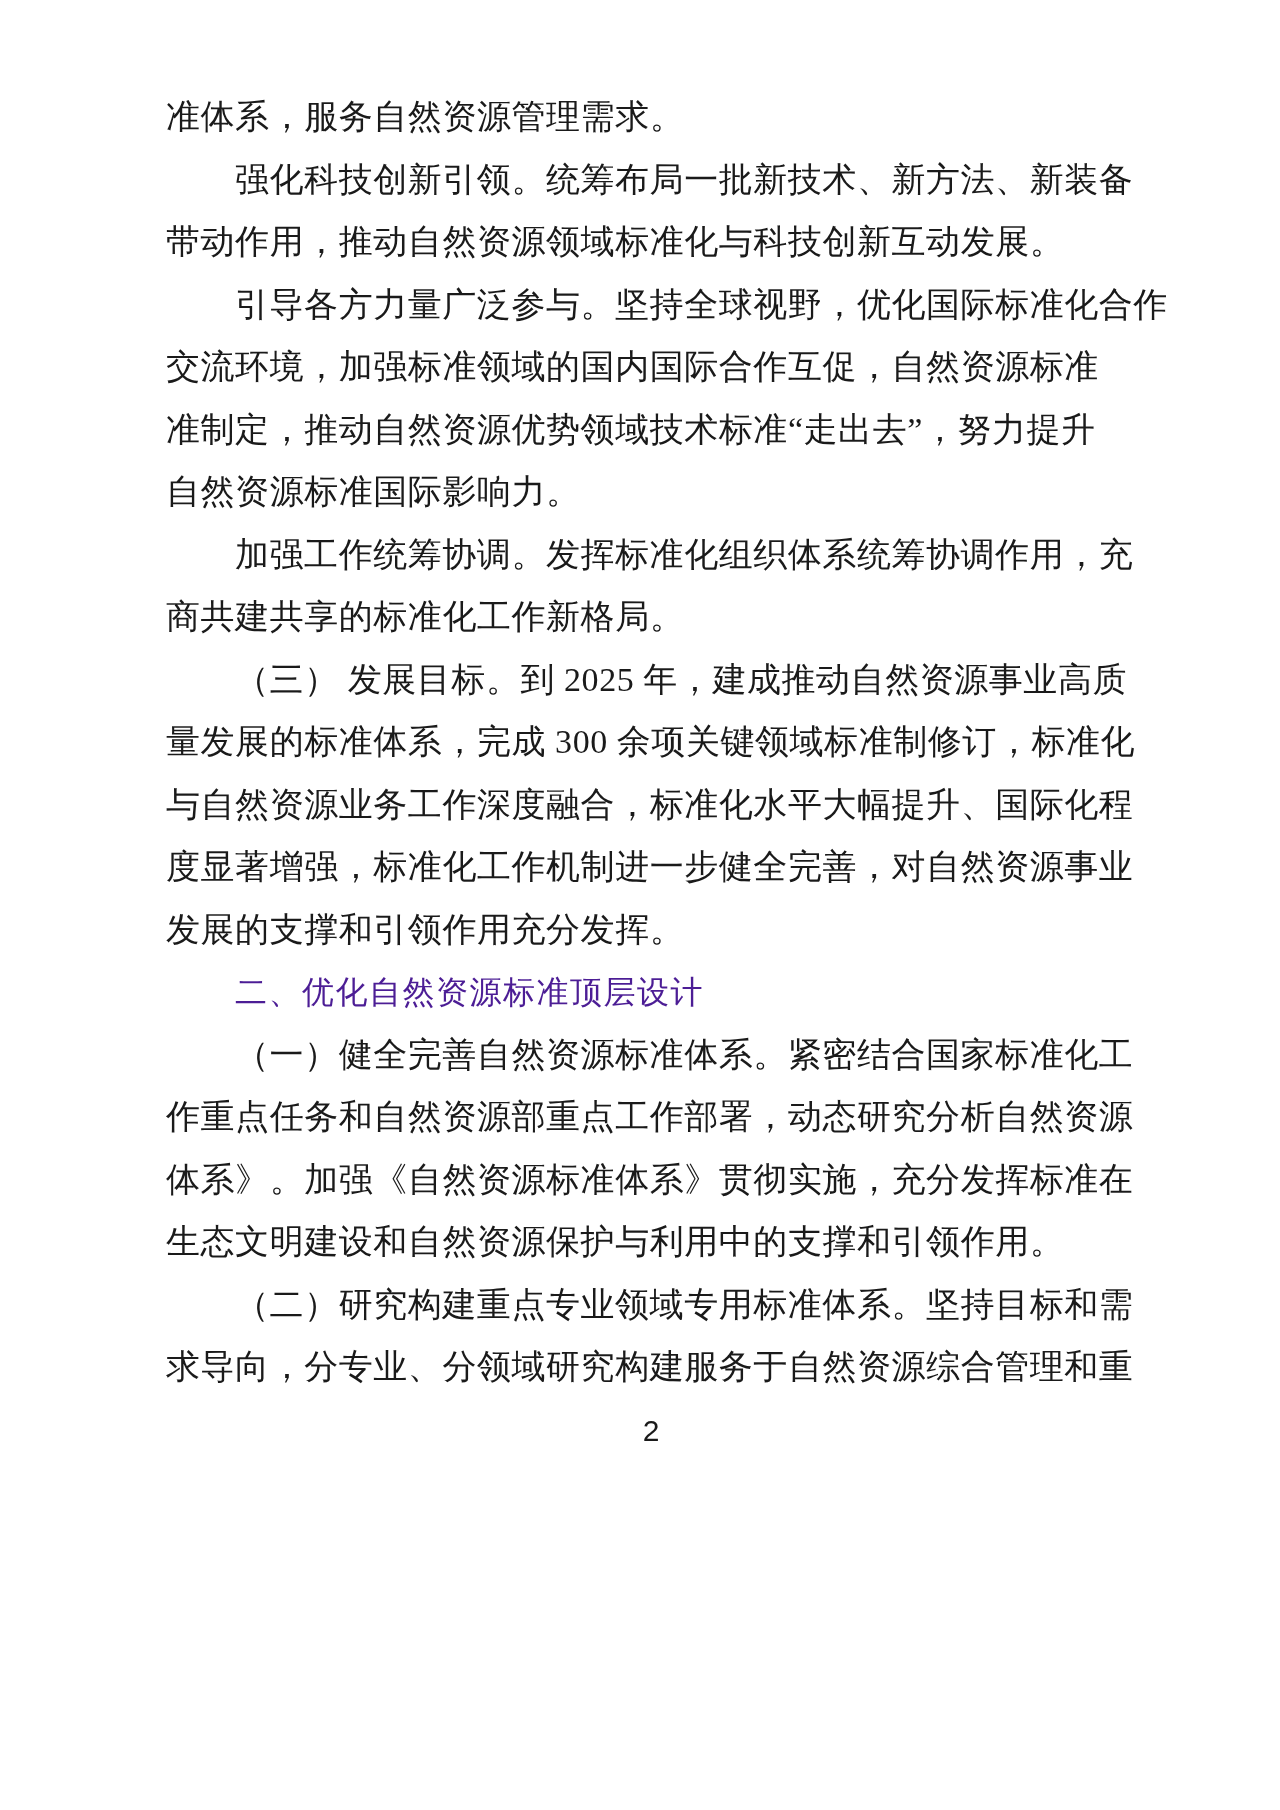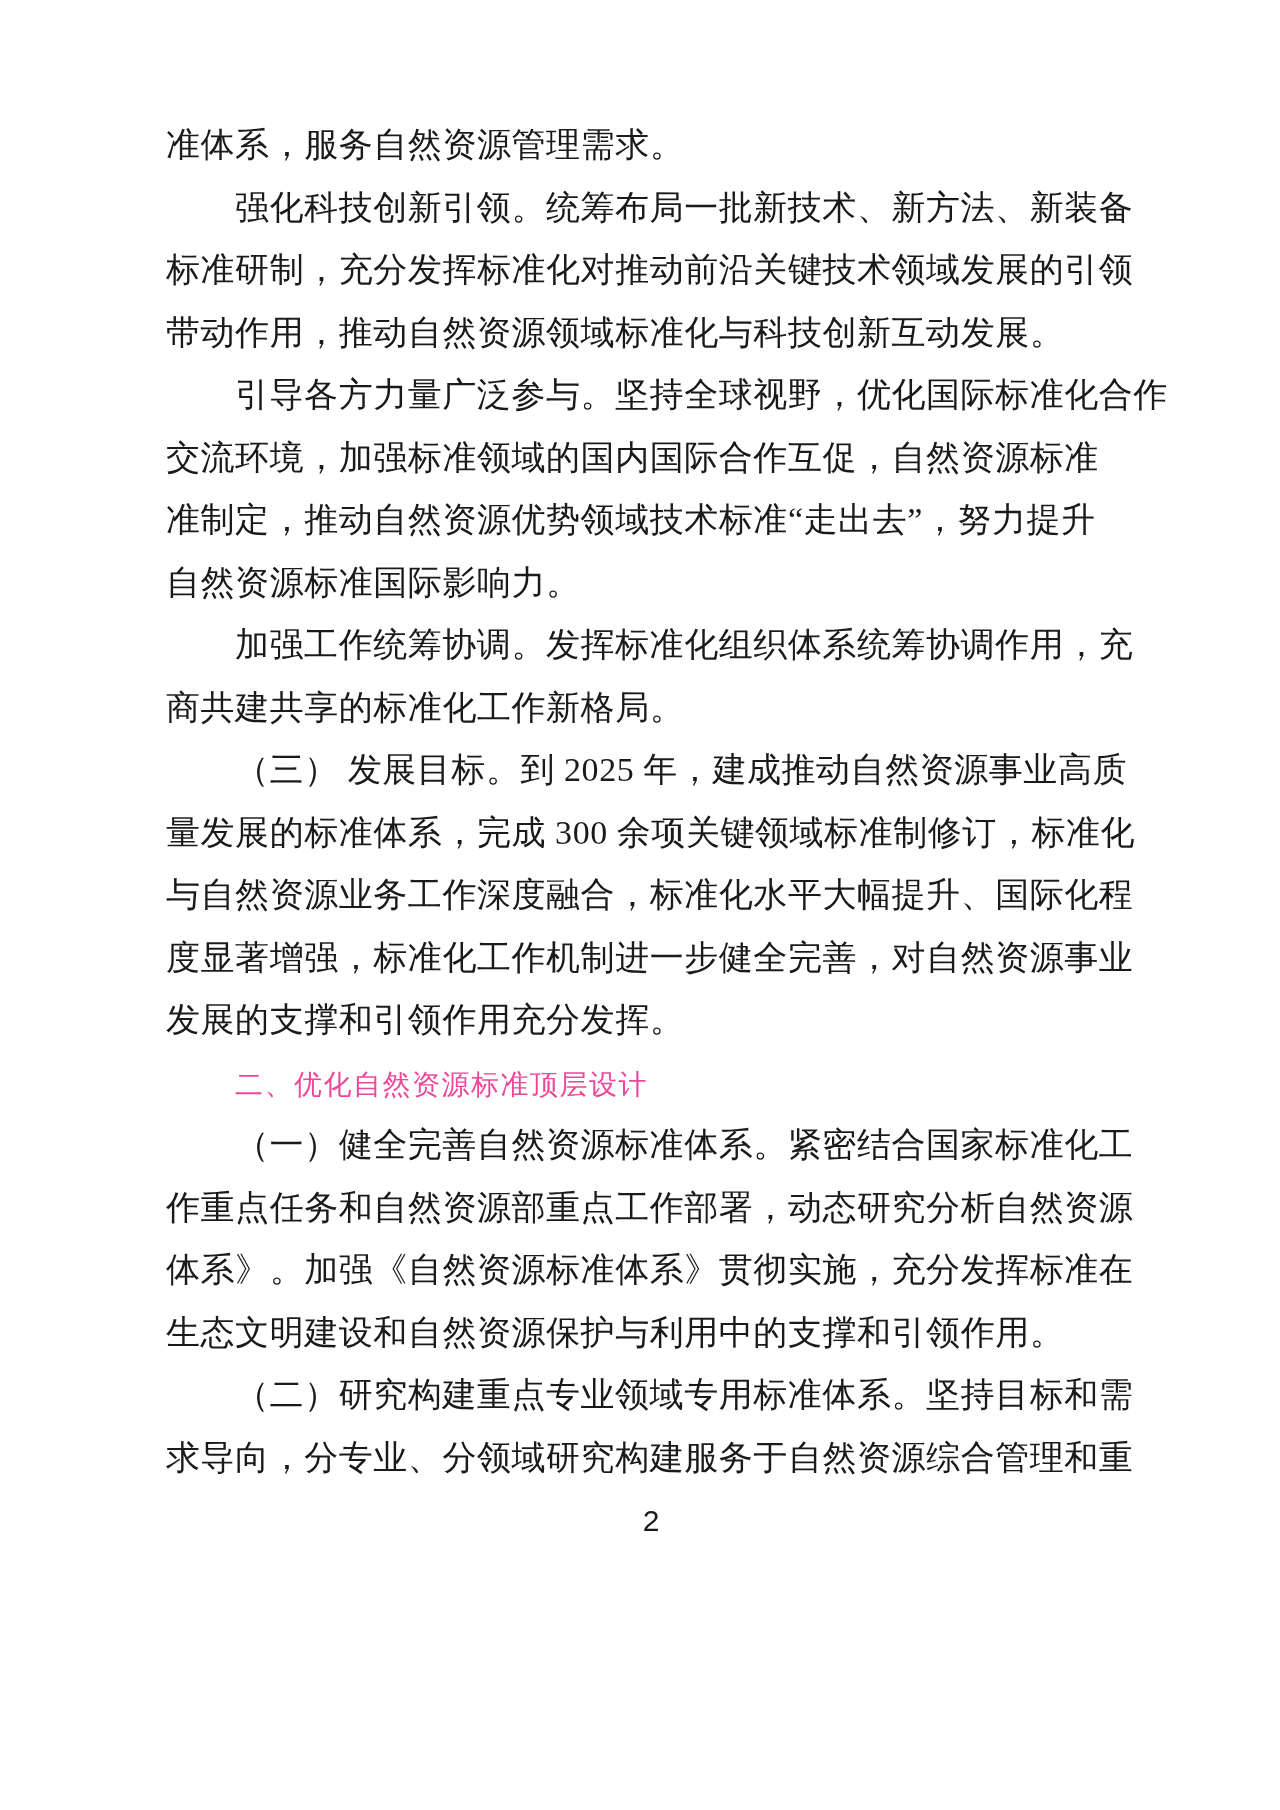--- a/index.html
+++ b/index.html
@@ -9,21 +9,21 @@
   }
   body {
     width: 1280px;
     height: 1810px;
     overflow: hidden;
   }
   .page {
     box-sizing: border-box;
     width: 1280px;
     height: 1810px;
-    padding: 114px 144px 0 166px;
+    padding: 86px 144px 0 166px;
     background: #ffffff;
   }
   .line {
     height: 62.5px;
     line-height: 62.5px;
     font-family: "Liberation Serif", "DejaVu Serif", serif;
     font-size: 34px;
     letter-spacing: 0.55px;
     color: #1a1a1a;
     white-space: nowrap;
@@ -32,23 +32,23 @@
     text-indent: 69px;
   }
   .lead {
     font-weight: 400;
   }
   .rest {
     font-weight: 400;
   }
   .line.heading .lead {
     font-family: "Liberation Sans", "DejaVu Sans", sans-serif;
-    font-size: 28px;
+    font-size: 32px;
     letter-spacing: 1.5px;
-    color: #ec4899;
+    color: #4c1d95;
     margin-top: 46px;
   }
   .page-number {
     margin-top: 10px;
     height: 44px;
     line-height: 44px;
     text-align: center;
     font-family: "Liberation Sans", "DejaVu Sans", sans-serif;
     font-size: 30px;
     color: #1a1a1a;
@@ -56,21 +56,20 @@
 </style>
 </head>
 <body>
 
 <div class="page">
 
   <div class="line"><span class="lead"></span><span class="rest">准体系，服务自然资源管理需求。</span></div>
 
   <div class="line indent"><span class="lead">强化科技创新引领。</span><span class="rest">统筹布局一批新技术、新方法、新装备</span></div>
 
-  <div class="line"><span class="lead"></span><span class="rest">标准研制，充分发挥标准化对推动前沿关键技术领域发展的引领</span></div>
 
   <div class="line"><span class="lead"></span><span class="rest">带动作用，推动自然资源领域标准化与科技创新互动发展。</span></div>
 
   <div class="line indent"><span class="lead">引导各方力量广泛参与。</span><span class="rest">坚持全球视野，优化国际标准化合作</span></div>
 
   <div class="line"><span class="lead"></span><span class="rest">交流环境，加强标准领域的国内国际合作互促，自然资源标准</span></div>
 
   <div class="line"><span class="lead"></span><span class="rest">准制定，推动自然资源优势领域技术标准“走出去”，努力提升</span></div>
 
   <div class="line"><span class="lead"></span><span class="rest">自然资源标准国际影响力。</span></div>

